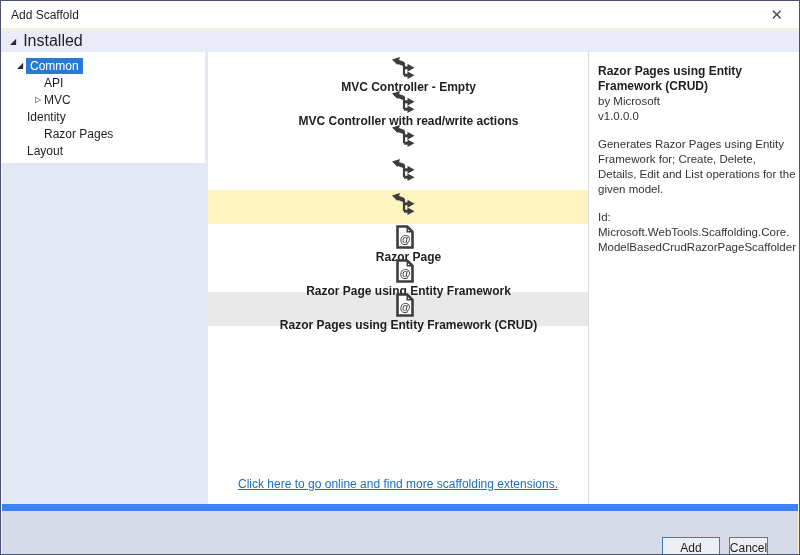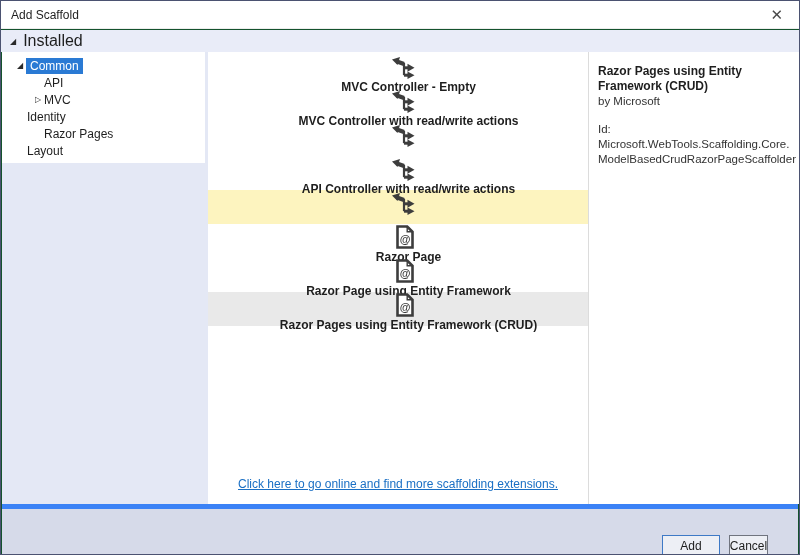--- a/index.html
+++ b/index.html
@@ -1,21 +1,21 @@
 <!DOCTYPE html>
 <html><head>
 <meta charset="utf-8">
 <style>
   * { margin:0; padding:0; box-sizing:border-box; }
   html,body { background:#f0f0f0; }
   body { font-family:"Liberation Sans", sans-serif; }
 
   .dialog {
     position:relative; width:800px; height:555px;
-    background:#14532d; border:1px solid #4b5271;
+    background:#fef9c3; border:1px solid #4b5271;
     overflow:hidden;
     padding-left:19px;
   }
 
   
   .titlebar {
     position:absolute; top:0; left:0; right:0; height:28px;
     background:#ffffff; border-bottom:1px solid #ededed;
     display:flex; align-items:center; padding:0 10px;
   }
@@ -78,21 +78,21 @@
 
   
   .d-title { font-size:12px; font-weight:bold; color:#1e1e1e; line-height:1.25; width:198px; }
   .d-line  { font-size:11.5px; color:#333333; line-height:1.3; }
   .d-desc  { font-size:11.5px; color:#333333; line-height:1.3; margin-top:13px; width:198px; }
   .d-id    { font-size:11.5px; color:#333333; line-height:1.3; margin-top:13px; width:198px; overflow-wrap:anywhere; }
 
   
   .footer {
     position:absolute; left:1px; right:1px; top:503px; height:51px;
-    background:#d6dae9; border-top:5px solid #3b82f6;
+    background:#d6dae9; border-top:7px solid #3b82f6;
   }
   .btn {
     position:absolute; top:26px; height:22px; font-size:12px; color:#1e1e1e;
     background:#edeff5; display:flex; align-items:center; justify-content:center;
     cursor:pointer;
   }
   .btn-add    { left:660px; width:58px; border:1px solid #3e79c6; }
   .btn-cancel { left:727px; width:39px; border:1px solid #70747f; }
 </style>
 </head>
@@ -170,21 +170,20 @@
       </div>
       <div class="srow">
         <svg class="sicon" viewBox="0 0 26 26">
             <use href="#ic-controller"></use>
           </svg>
       </div>
       <div class="srow">
         <svg class="sicon" viewBox="0 0 26 26">
             <use href="#ic-controller"></use>
           </svg>
-        <span class="slabel">API Controller with read/write actions</span>
       </div>
       <div class="srow hover">
         <svg class="sicon" viewBox="0 0 26 26">
             <use href="#ic-controller"></use>
           </svg>
       </div>
       <div class="srow">
         <svg class="sicon" viewBox="0 0 26 26">
             <use href="#ic-razor"></use>
           </svg>
@@ -206,20 +205,22 @@
     <div class="mid-link">
       <a>Click here to go online and find more scaffolding extensions.</a>
     </div>
   </div>
 
   <div class="col-divider"></div>
 
   <div class="right-col">
     <div class="d-title">Razor Pages using Entity Framework (CRUD)</div>
     <div class="d-line">by Microsoft</div>
+    <div class="d-line">v1.0.0.0</div>
+    <div class="d-desc">Generates Razor Pages using Entity Framework for; Create, Delete, Details, Edit and List operations for the given model.</div>
     <div class="d-id">Id: Microsoft.WebTools.Scaffolding.Core.ModelBasedCrudRazorPageScaffolder</div>
   </div>
 
   <div class="footer">
     <div class="btn btn-add">Add</div>
     <div class="btn btn-cancel">Cancel</div>
   </div>
 
 </div>
 

